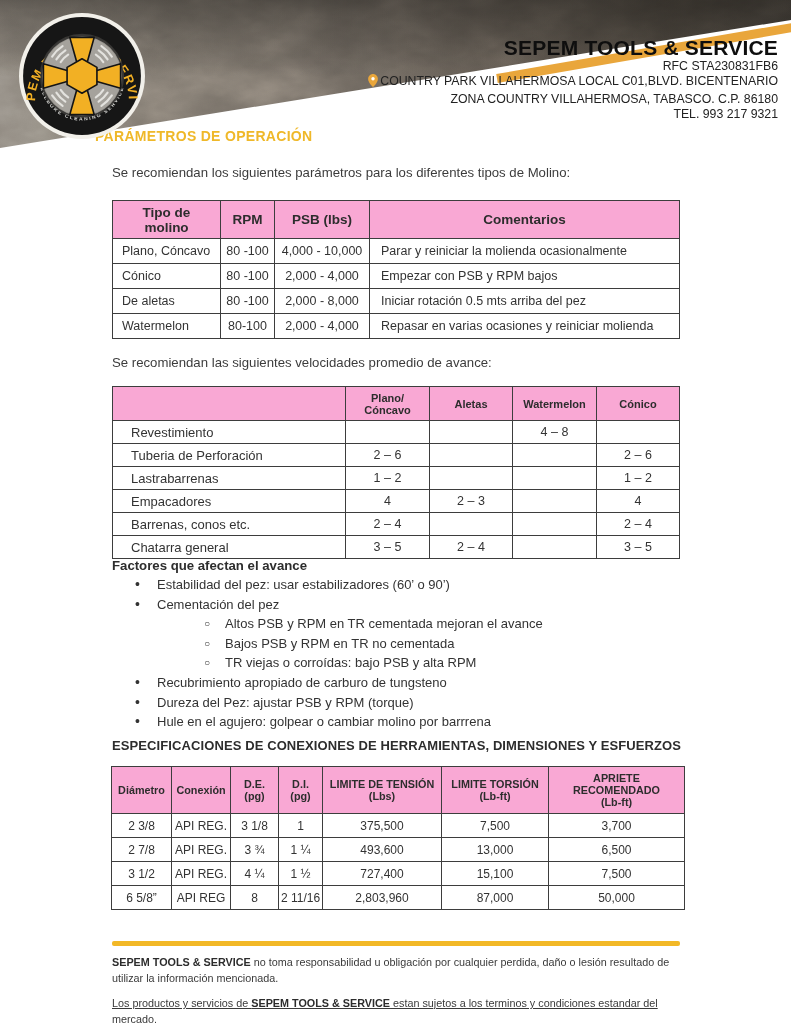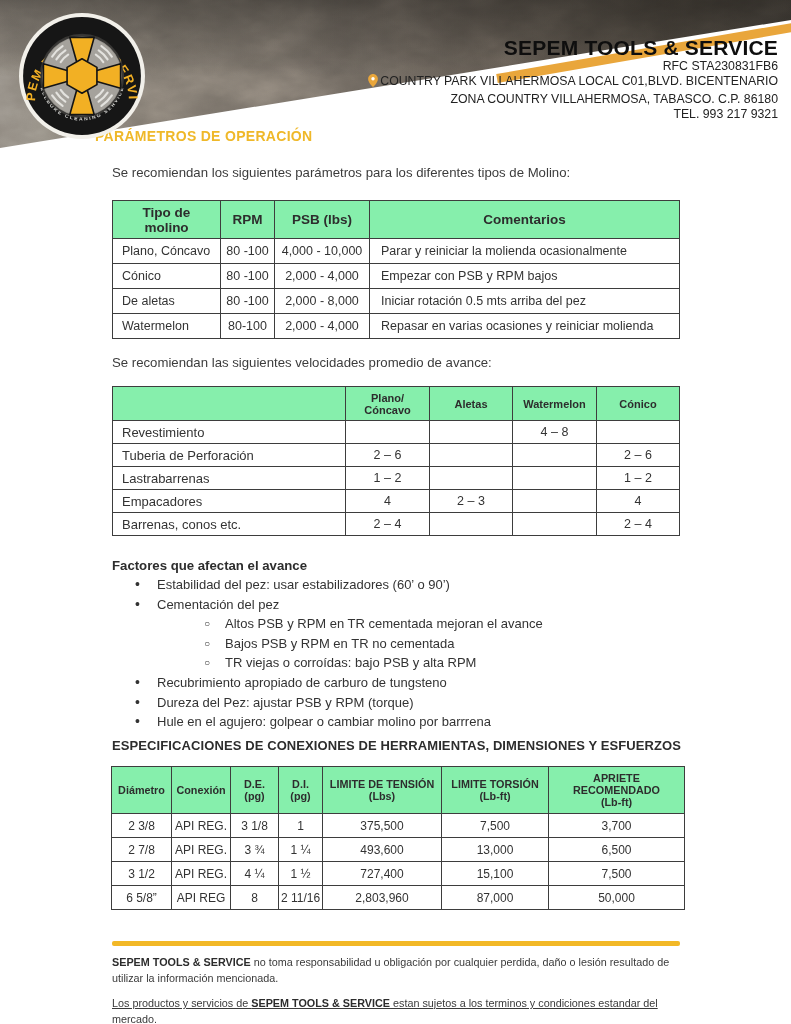--- a/index.html
+++ b/index.html
@@ -28,33 +28,33 @@
   .pin { display:inline-block; vertical-align:-2px; margin-right:2px; }
 
   
   .doc-title { position:absolute; left:95px; top:128px; font-size:14px; font-weight:700; color:#EFB829; letter-spacing:0.3px; }
   .intro1 { position:absolute; left:112px; top:165px; font-size:13.2px; color:#3c3c3c; }
   .intro2 { position:absolute; left:112px; top:355px; font-size:13.2px; color:#3c3c3c; }
 
   
   table { border-collapse:collapse; table-layout:fixed; background:#fff; }
   th, td { border:1px solid #3d3d3d; overflow:hidden; }
-  th { background:#86efac; font-weight:700; color:#2d2d2d; text-align:center; white-space:pre-line;margin-top:16px; }
+  th { background:#f9a8d4; font-weight:700; color:#2d2d2d; text-align:center; white-space:pre-line;margin-top:16px; }
   td { color:#333; text-align:center; }
 
   .t1 { position:absolute; left:112px; top:200px; width:567px; }
   .t1 th { height:38px; font-size:13.5px; }
   .t1 td { height:25px; font-size:12.5px; }
   .t1 td:nth-child(1) { text-align:left; padding-left:9px; }
   .t1 td:nth-child(4) { text-align:left; padding-left:11px; }
 
   .t2 { position:absolute; left:112px; top:386px; width:567px; }
   .t2 th { height:34px; font-size:11px; }
   .t2 td { height:23px; font-size:12.5px; }
-  .t2 td:nth-child(1) { text-align:left; padding-left:9px; font-size:13px; }
+  .t2 td:nth-child(1) { text-align:left; padding-left:18px; font-size:13px; }
 
   .t3 { position:absolute; left:111px; top:766px; width:573px; }
   .t3 th { height:47px; font-size:10.8px; }
   .t3 td { height:24px; font-size:12px;margin-top:20px; }
 
   
   .factors { position:absolute; left:112px; top:558px; width:572px; font-size:13px; color:#333; }
   .factors-title { font-weight:700; color:#2d2d2d; font-size:13.2px; margin-bottom:2px; }
   .factors ul { list-style:none; }
   .factors li { position:relative; line-height:19.6px; }
@@ -236,20 +236,27 @@
           <td></td>
           <td>4</td>
         </tr>
         <tr>
           <td>Barrenas, conos etc.</td>
           <td>2 – 4</td>
           <td></td>
           <td></td>
           <td>2 – 4</td>
         </tr>
+        <tr>
+          <td>Chatarra general</td>
+          <td>3 – 5</td>
+          <td>2 – 4</td>
+          <td></td>
+          <td>3 – 5</td>
+        </tr>
       </tbody>
   </table>
 
   <div class="factors">
     <div class="factors-title">Factores que afectan el avance</div>
     <ul class="lvl1">
       <li><span>Estabilidad del pez: usar estabilizadores (60’ o 90’)</span></li>
       <li><span>Cementación del pez</span>
         <ul class="lvl2">
           <li><span>Altos PSB y RPM en TR cementada mejoran el avance</span></li>

